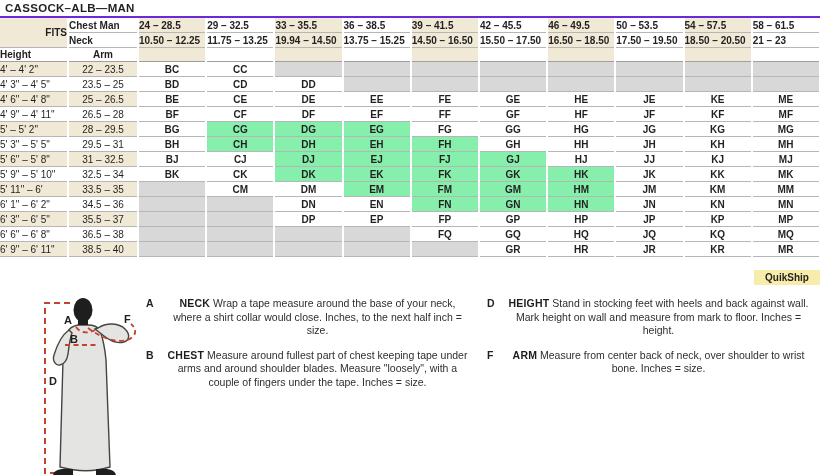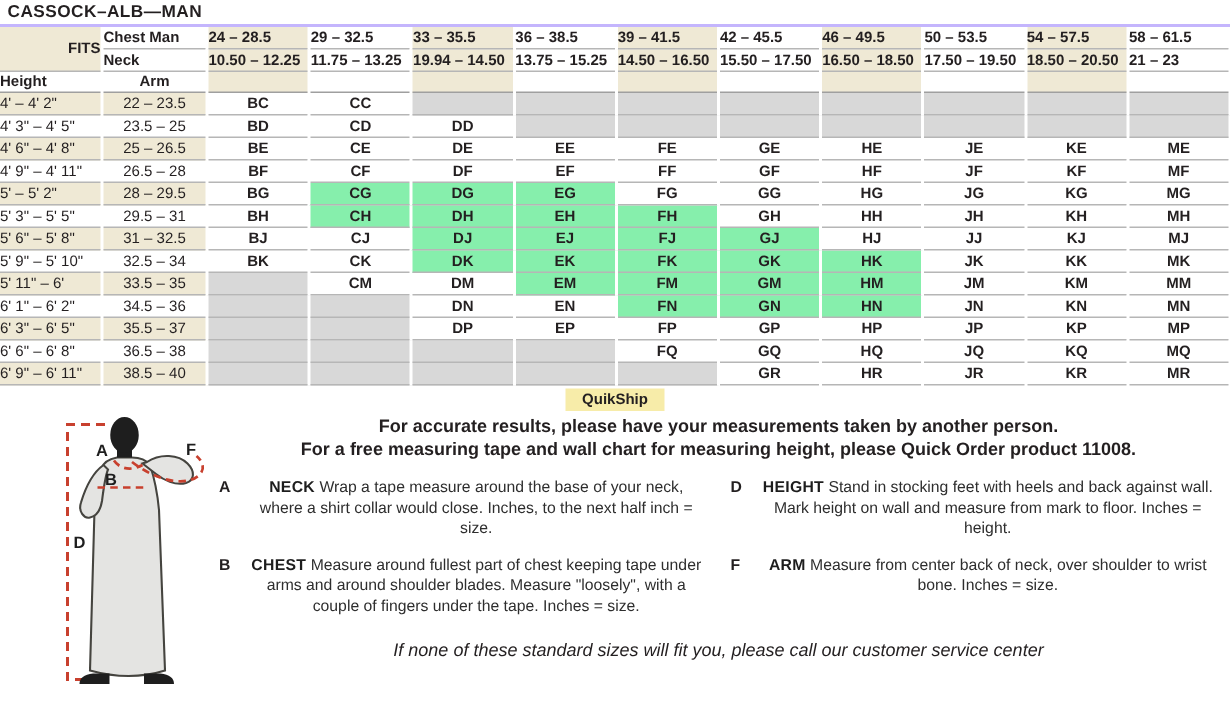--- a/index.html
+++ b/index.html
@@ -1,38 +1,38 @@
 <!DOCTYPE html>
 <html><head>
 <meta charset="utf-8">
 <style>
   html,body{margin:0;padding:0;background:#fff;}
   body{width:820px;height:475px;font-family:"Liberation Sans",sans-serif;color:#231f20;overflow:hidden;}
 
   .title{font-size:11.5px;font-weight:bold;letter-spacing:.3px;padding:2px 0 2px 5px;
-         border-bottom:2px solid #c4b5fd;}
+         border-bottom:2px solid #6d28d9;}
 
   table.size{border-collapse:collapse;table-layout:fixed;width:820px;}
   table.size td{font-size:10px;height:14px;padding:0;white-space:nowrap;vertical-align:middle;
                 border-right:2px solid #fff;border-bottom:1px solid #b6b6b6;}
   td.stripe{background:#efe9d5;}
   td.fits{background:#efe9d5;font-weight:bold;text-align:right;font-size:10.5px;border-bottom:2px solid #fff;}
   td.hlab{font-weight:bold;padding-right:5px;border-bottom:2px solid #fff;}
   td.hc{font-weight:bold;border-bottom:2px solid #fff;}
   tr.ha td{border-bottom:1px solid #9f9f9f;height:13px;}
   td.heightlab{font-weight:bold;text-align:left;padding-left:5px;}
   td.armlab{font-weight:bold;text-align:center;}
   td.hcell{text-align:left;padding-left:5px;}
   td.acell{text-align:center;}
   td.shade{background:#efe9d5;}
   td.code{font-weight:bold;text-align:center;}
   td.na{background:#d8d8d8;}
   td.qs{background:#86efac;}
 
-  .qsrow{width:820px;display:flex;justify-content:center;margin-top:2px;}
+  .qsrow{width:820px;display:flex;justify-content:flex-end;margin-top:13px;}
   .qsbadge{width:66px;background:#f7eca9;font-weight:bold;font-size:10px;text-align:center;
            padding:2px 0;}
 
   .bottom{position:relative;height:196px;margin-top:2px;}
   .figure{position:absolute;left:6px;top:0;width:138px;height:196px;}
   .content{margin-left:146px;width:666px;}
   .intro{text-align:center;font-weight:bold;font-size:12px;line-height:15px;margin-top:3px;}
   .defs{display:flex;gap:16px;margin-top:12px;}
   .defcol{width:50%;}
   .defitem{display:flex;margin-bottom:11px;}
@@ -311,24 +311,20 @@
       <path d="M82,31 C95,41 110,46 121,43 C130,40 132,33 125,27" fill="none" stroke="#c8402e" stroke-width="1.8" stroke-dasharray="5 3.5"></path>
 
       <text x="58" y="27" font-family="Liberation Sans, sans-serif" font-size="11" font-weight="bold" fill="#1e1e1e" id="fig-a">A</text>
       <text x="64" y="46" font-family="Liberation Sans, sans-serif" font-size="11" font-weight="bold" fill="#1e1e1e" id="fig-b">B</text>
       <text x="43" y="88" font-family="Liberation Sans, sans-serif" font-size="11" font-weight="bold" fill="#1e1e1e" id="fig-d">D</text>
       <text x="118" y="26" font-family="Liberation Sans, sans-serif" font-size="11" font-weight="bold" fill="#1e1e1e" id="fig-f">F</text>
     </svg>
   </div>
 
   <div class="content">
-    <div class="intro">
-      <div>For accurate results, please have your measurements taken by another person.</div>
-      <div>For a free measuring tape and wall chart for measuring height, please Quick Order product 11008.</div>
-    </div>
 
     <div class="defs">
       <div class="defcol" id="def-col-1">
           <div class="defitem">
             <div class="defletter">A</div>
             <div class="deftext"><b>NECK</b> Wrap a tape measure around the base of your neck, where a shirt collar would close. Inches, to the next half inch = size.</div>
           </div>
           <div class="defitem">
             <div class="defletter">B</div>
             <div class="deftext"><b>CHEST</b> Measure around fullest part of chest keeping tape under arms and around shoulder blades. Measure "loosely", with a couple of fingers under the tape. Inches = size.</div>
@@ -340,16 +336,15 @@
             <div class="deftext"><b>HEIGHT</b> Stand in stocking feet with heels and back against wall. Mark height on wall and measure from mark to floor. Inches = height.</div>
           </div>
           <div class="defitem">
             <div class="defletter">F</div>
             <div class="deftext"><b>ARM</b> Measure from center back of neck, over shoulder to wrist bone. Inches = size.</div>
           </div>
         </div>
     </div>
 
     <div class="footer">
-      <div>If none of these standard sizes will fit you, please call our customer service center</div>
     </div>
   </div>
 </div>
 
 </body></html>

